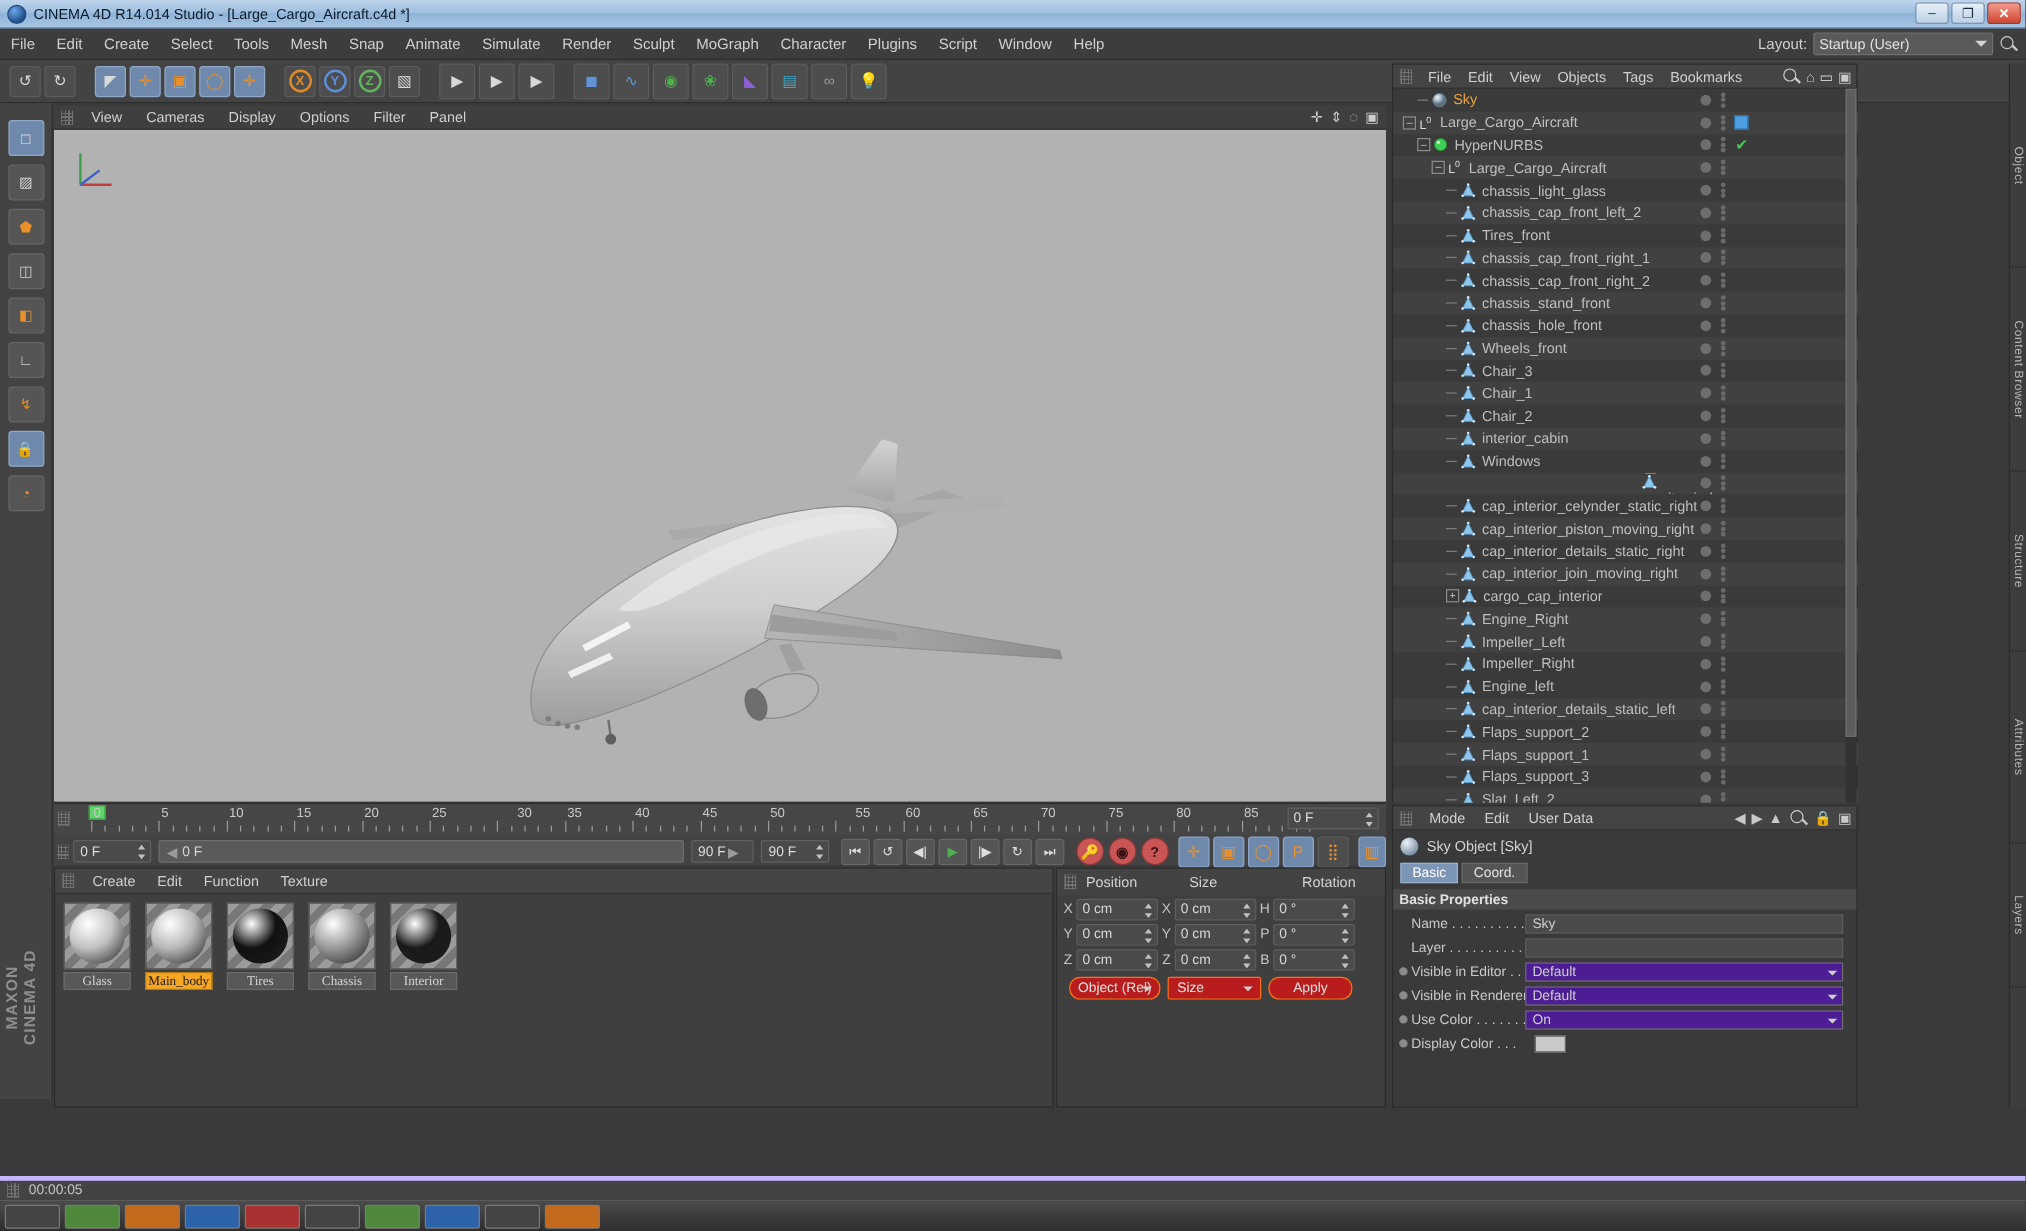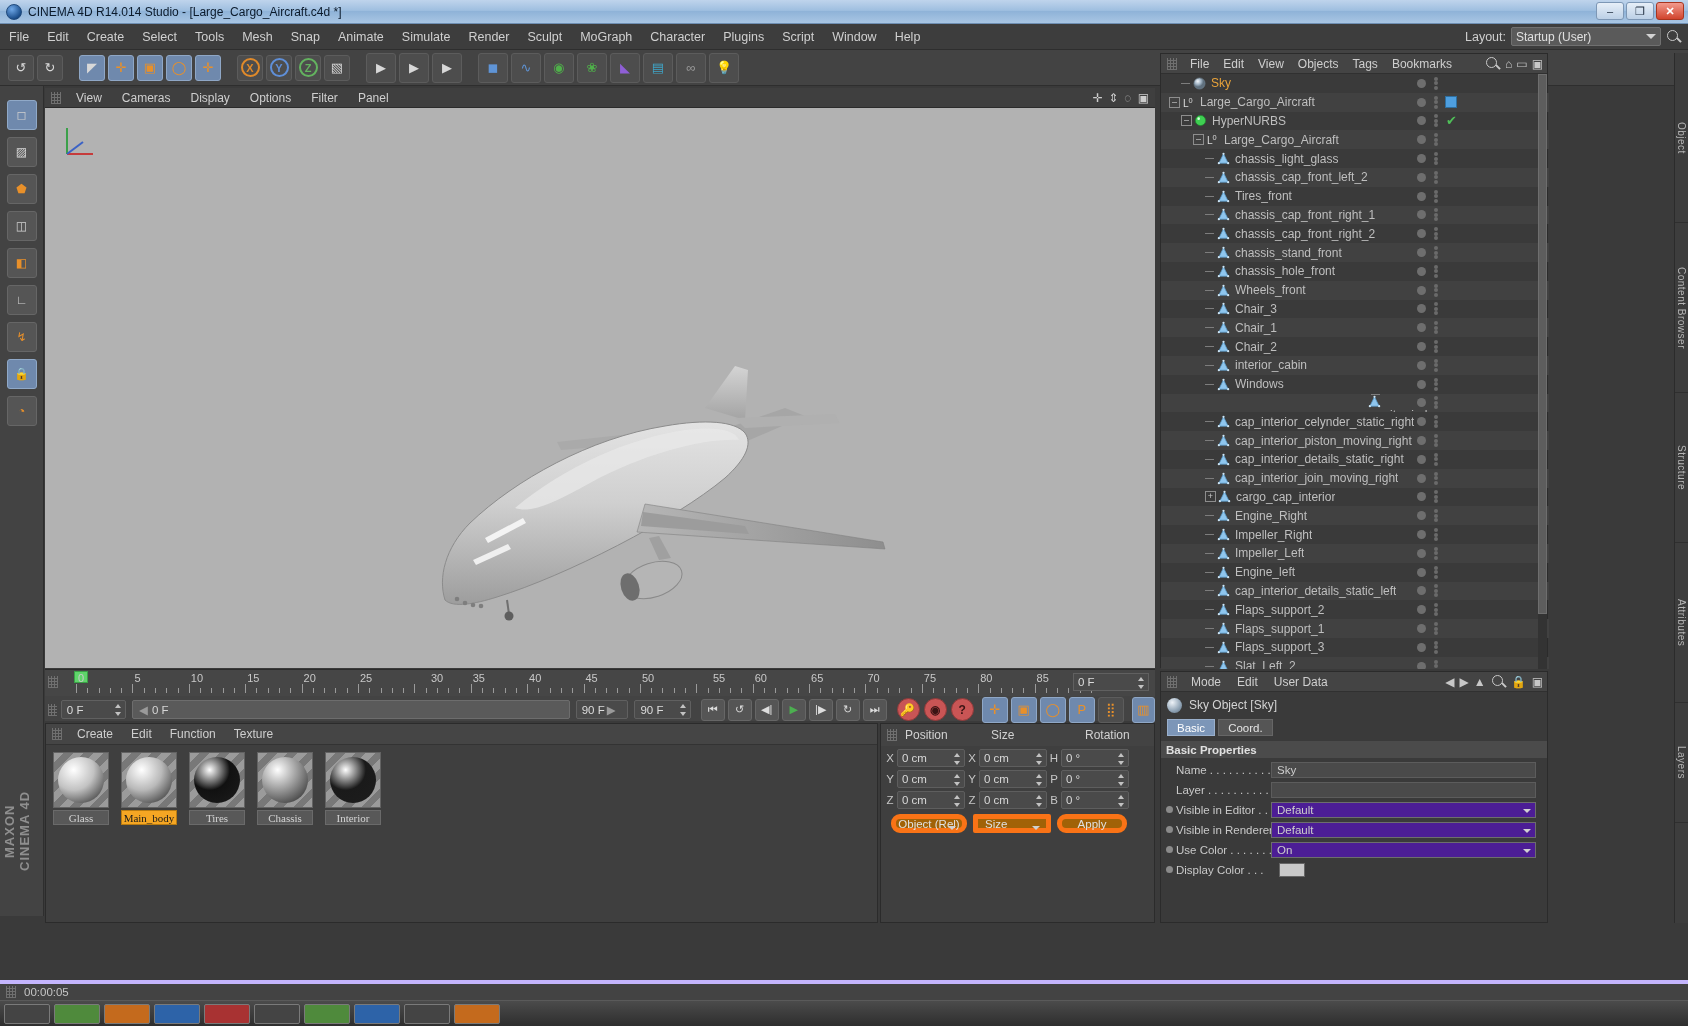--- a/index.html
+++ b/index.html
@@ -170,21 +170,21 @@
      repeating-linear-gradient(90deg,#707070 0 1px,transparent 1px 3px),
      repeating-linear-gradient(0deg,#707070 0 1px,transparent 1px 3px);margin-right:8px;}
   .coordhdr .lbl{font-size:12px;color:#d2d2d2;}
   .crow{display:flex;align-items:center;height:19px;margin:2px 0 0 4px;gap:2px;}
   .caxis{width:10px;font-size:11.5px;color:#c6c6c6;text-align:center;}
   .cfield{
     width:68px;height:18px;background:#4a4a4a;border:1px solid #5e5e5e;border-radius:2px;
     position:relative;font-size:11.5px;color:#d8d8d8;display:flex;align-items:center;padding-left:4px;
   }
   .cfield .sp{position:absolute;right:3px;top:3px;}
-  .cbtn{height:19px;background:#a16207;border:5px solid #f97316;border-radius:9px;
+  .cbtn{height:19px;background:#b91c1c;border:1px solid #f97316;border-radius:9px;
     font-size:11.5px;color:#e0e0e0;display:flex;align-items:center;justify-content:center;position:relative;}
 
   
   .objpanel{
     position:absolute;left:1160px;top:53px;width:388px;height:615px;
     background:#3a3a3a;border:1px solid #2b2b2b;
   }
   .objmenu{height:20px;background:#444;display:flex;align-items:center;padding-left:6px;border-bottom:1px solid #303030;position:relative;}
   .objmenu .gr{width:10px;height:12px;background:
      repeating-linear-gradient(90deg,#707070 0 1px,transparent 1px 3px),
@@ -1290,50 +1290,50 @@
           </div>
           <div class="ocols">
             <div class="dot"></div>
             <div class="dots2">
               <i></i>
               <i></i>
               <i></i>
             </div>
           </div>
         </div>
+        <div class="orow alt">
+          <div class="otree" style="padding-left: 44px;">
+            <div class="odash"></div>
+            <span class="oicon"><svg viewBox="0 0 14 14" width="13" height="13">
+                <polygon points="7,2 12,12 2,12" fill="#8fc6ee" stroke="#5a9ccc" stroke-width="0.8"></polygon>
+                <circle cx="7" cy="2" r="1.2" fill="#cfe7f7"></circle>
+                <circle cx="12" cy="12" r="1.2" fill="#cfe7f7"></circle>
+                <circle cx="2" cy="12" r="1.2" fill="#cfe7f7"></circle>
+              </svg></span>
+            <span class="olabel">Impeller_Left</span>
+          </div>
+          <div class="ocols">
+            <div class="dot"></div>
+            <div class="dots2">
+              <i></i>
+              <i></i>
+              <i></i>
+            </div>
+          </div>
+        </div>
         <div class="orow">
           <div class="otree" style="padding-left: 44px;">
             <div class="odash"></div>
             <span class="oicon"><svg viewBox="0 0 14 14" width="13" height="13">
                 <polygon points="7,2 12,12 2,12" fill="#8fc6ee" stroke="#5a9ccc" stroke-width="0.8"></polygon>
                 <circle cx="7" cy="2" r="1.2" fill="#cfe7f7"></circle>
                 <circle cx="12" cy="12" r="1.2" fill="#cfe7f7"></circle>
                 <circle cx="2" cy="12" r="1.2" fill="#cfe7f7"></circle>
               </svg></span>
             <span class="olabel">Impeller_Right</span>
-          </div>
-          <div class="ocols">
-            <div class="dot"></div>
-            <div class="dots2">
-              <i></i>
-              <i></i>
-              <i></i>
-            </div>
-          </div>
-        </div>
-        <div class="orow alt">
-          <div class="otree" style="padding-left: 44px;">
-            <div class="odash"></div>
-            <span class="oicon"><svg viewBox="0 0 14 14" width="13" height="13">
-                <polygon points="7,2 12,12 2,12" fill="#8fc6ee" stroke="#5a9ccc" stroke-width="0.8"></polygon>
-                <circle cx="7" cy="2" r="1.2" fill="#cfe7f7"></circle>
-                <circle cx="12" cy="12" r="1.2" fill="#cfe7f7"></circle>
-                <circle cx="2" cy="12" r="1.2" fill="#cfe7f7"></circle>
-              </svg></span>
-            <span class="olabel">Impeller_Left</span>
           </div>
           <div class="ocols">
             <div class="dot"></div>
             <div class="dots2">
               <i></i>
               <i></i>
               <i></i>
             </div>
           </div>
         </div>

